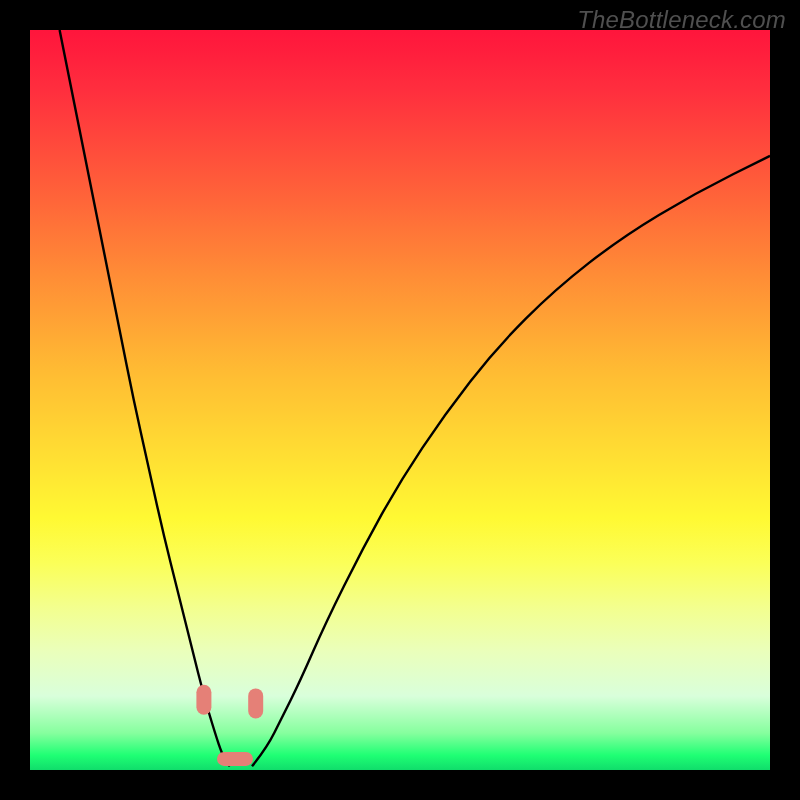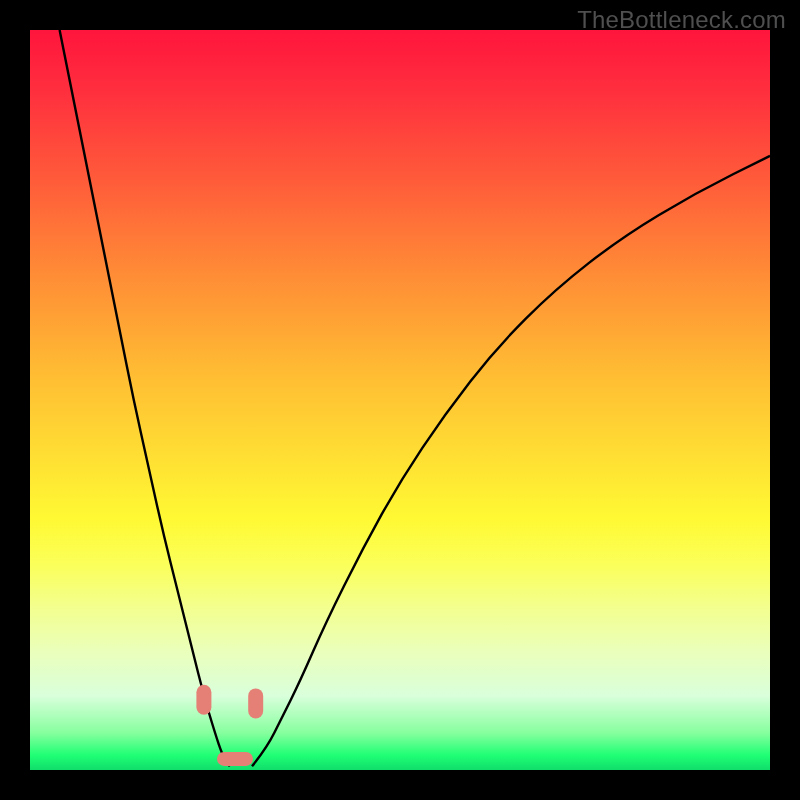--- a/index.html
+++ b/index.html
@@ -19,20 +19,21 @@
   }
   .watermark {
     position: absolute;
     top: 6px;
     right: 14px;
     color: #4f4f4f;
     font-size: 24px;
     font-weight: 500;
     letter-spacing: 0.2px;
     z-index: 10;
+    font-style: italic;
   }
   .plot-area {
     position: absolute;
     left: 30px;
     top: 30px;
     width: 740px;
     height: 740px;
     background: linear-gradient(
       to bottom,
       #ff153c 0%,

